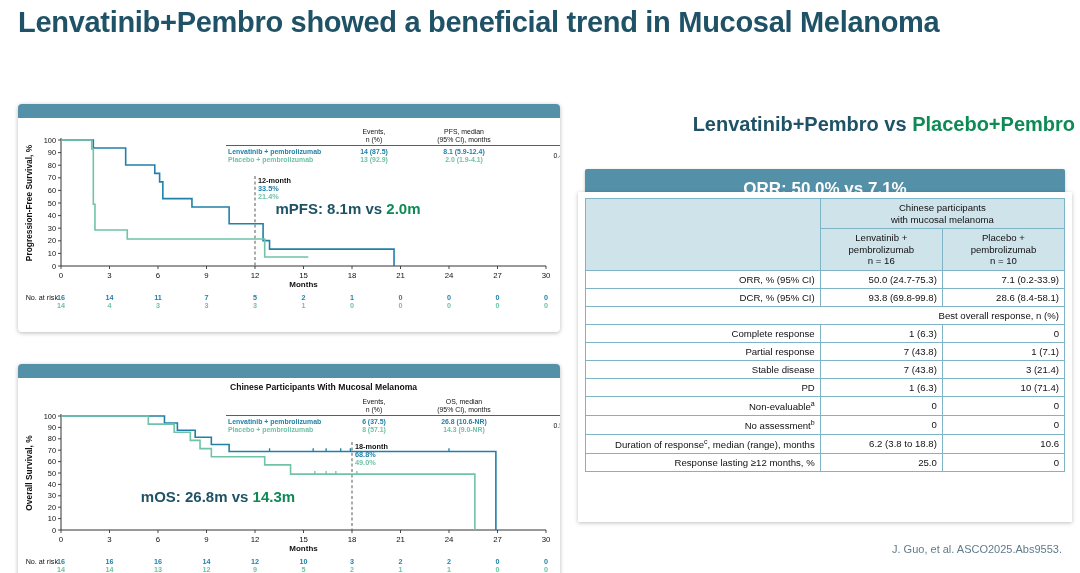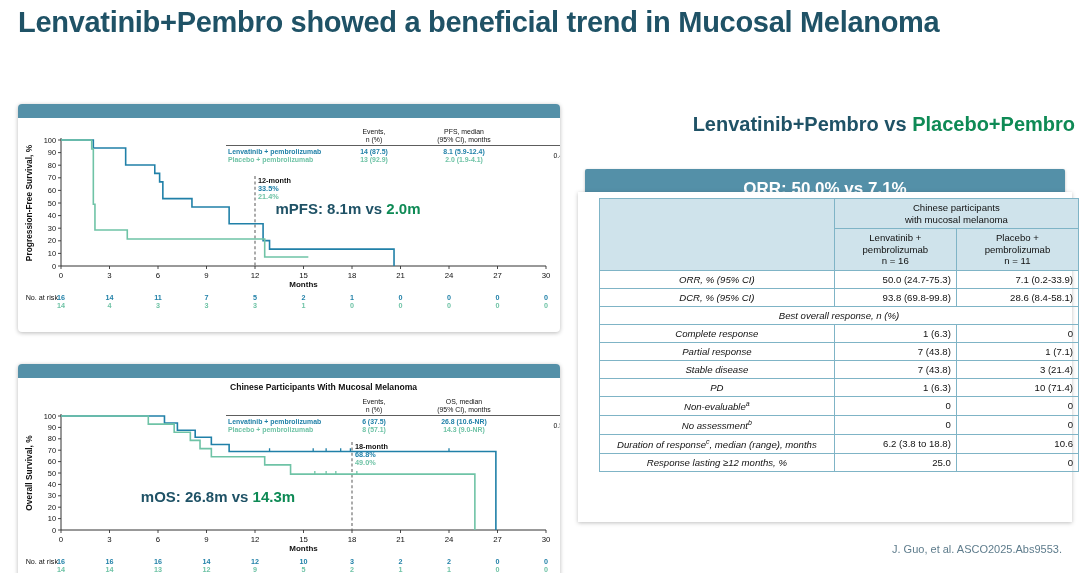--- a/index.html
+++ b/index.html
@@ -39,28 +39,28 @@
     display:flex;align-items:center;justify-content:center;
     font-size:17px;font-weight:bold;
     box-shadow:0 1px 3px rgba(0,0,0,.25);
     margin-top:17px;
   }
   .tbl-wrap{
     position:absolute;left:578px;top:192px;width:494px;height:330px;
     background:#ffffff;box-shadow:0 1px 4px rgba(0,0,0,.25);
     padding:6px 7px 8px 7px;box-sizing:border-box;
   }
-  table.rtbl{border-collapse:collapse;width:100%;font-size:9.6px;color:#111;margin-left:14px;}
+  table.rtbl{border-collapse:collapse;width:100%;font-size:9.6px;color:#111;}
   table.rtbl td,table.rtbl th{
     border:1px solid #7FB4C6;padding:3px 5px;vertical-align:middle;
   }
   .hdr-cell{background:#CFE3EB;text-align:center;font-weight:normal;line-height:11.5px;}
   .hdr-blank{background:#CFE3EB;border-right:1px solid #7FB4C6;}
   td.num{text-align:right;}
-  td.lbl{text-align:center;font-style:italic;}
+  td.lbl{text-align:right;}
   td.indent{padding-left:16px;}
   sup{font-size:7px;}
   .footer{
     position:absolute;right:18px;top:543px;
     font-size:11px;color:#5E7C8C;
   }
 </style>
 </head>
 <body>
 
@@ -295,21 +295,21 @@
       </tr>
       <tr>
         <th class="hdr-cell" style="width:25.5%;">
           <div>Lenvatinib +</div>
           <div>pembrolizumab</div>
           <div>n = 16</div>
         </th>
         <th class="hdr-cell" style="width:25.5%;">
           <div>Placebo +</div>
           <div>pembrolizumab</div>
-          <div>n = 11</div>
+          <div>n = 10</div>
         </th>
       </tr>
     </thead>
     <tbody id="rtbl-body">
         <tr>
           <td class="lbl">ORR, % (95% CI)</td>
           <td class="num">50.0 (24.7-75.3)</td>
           <td class="num">7.1 (0.2-33.9)</td>
         </tr>
         <tr>

